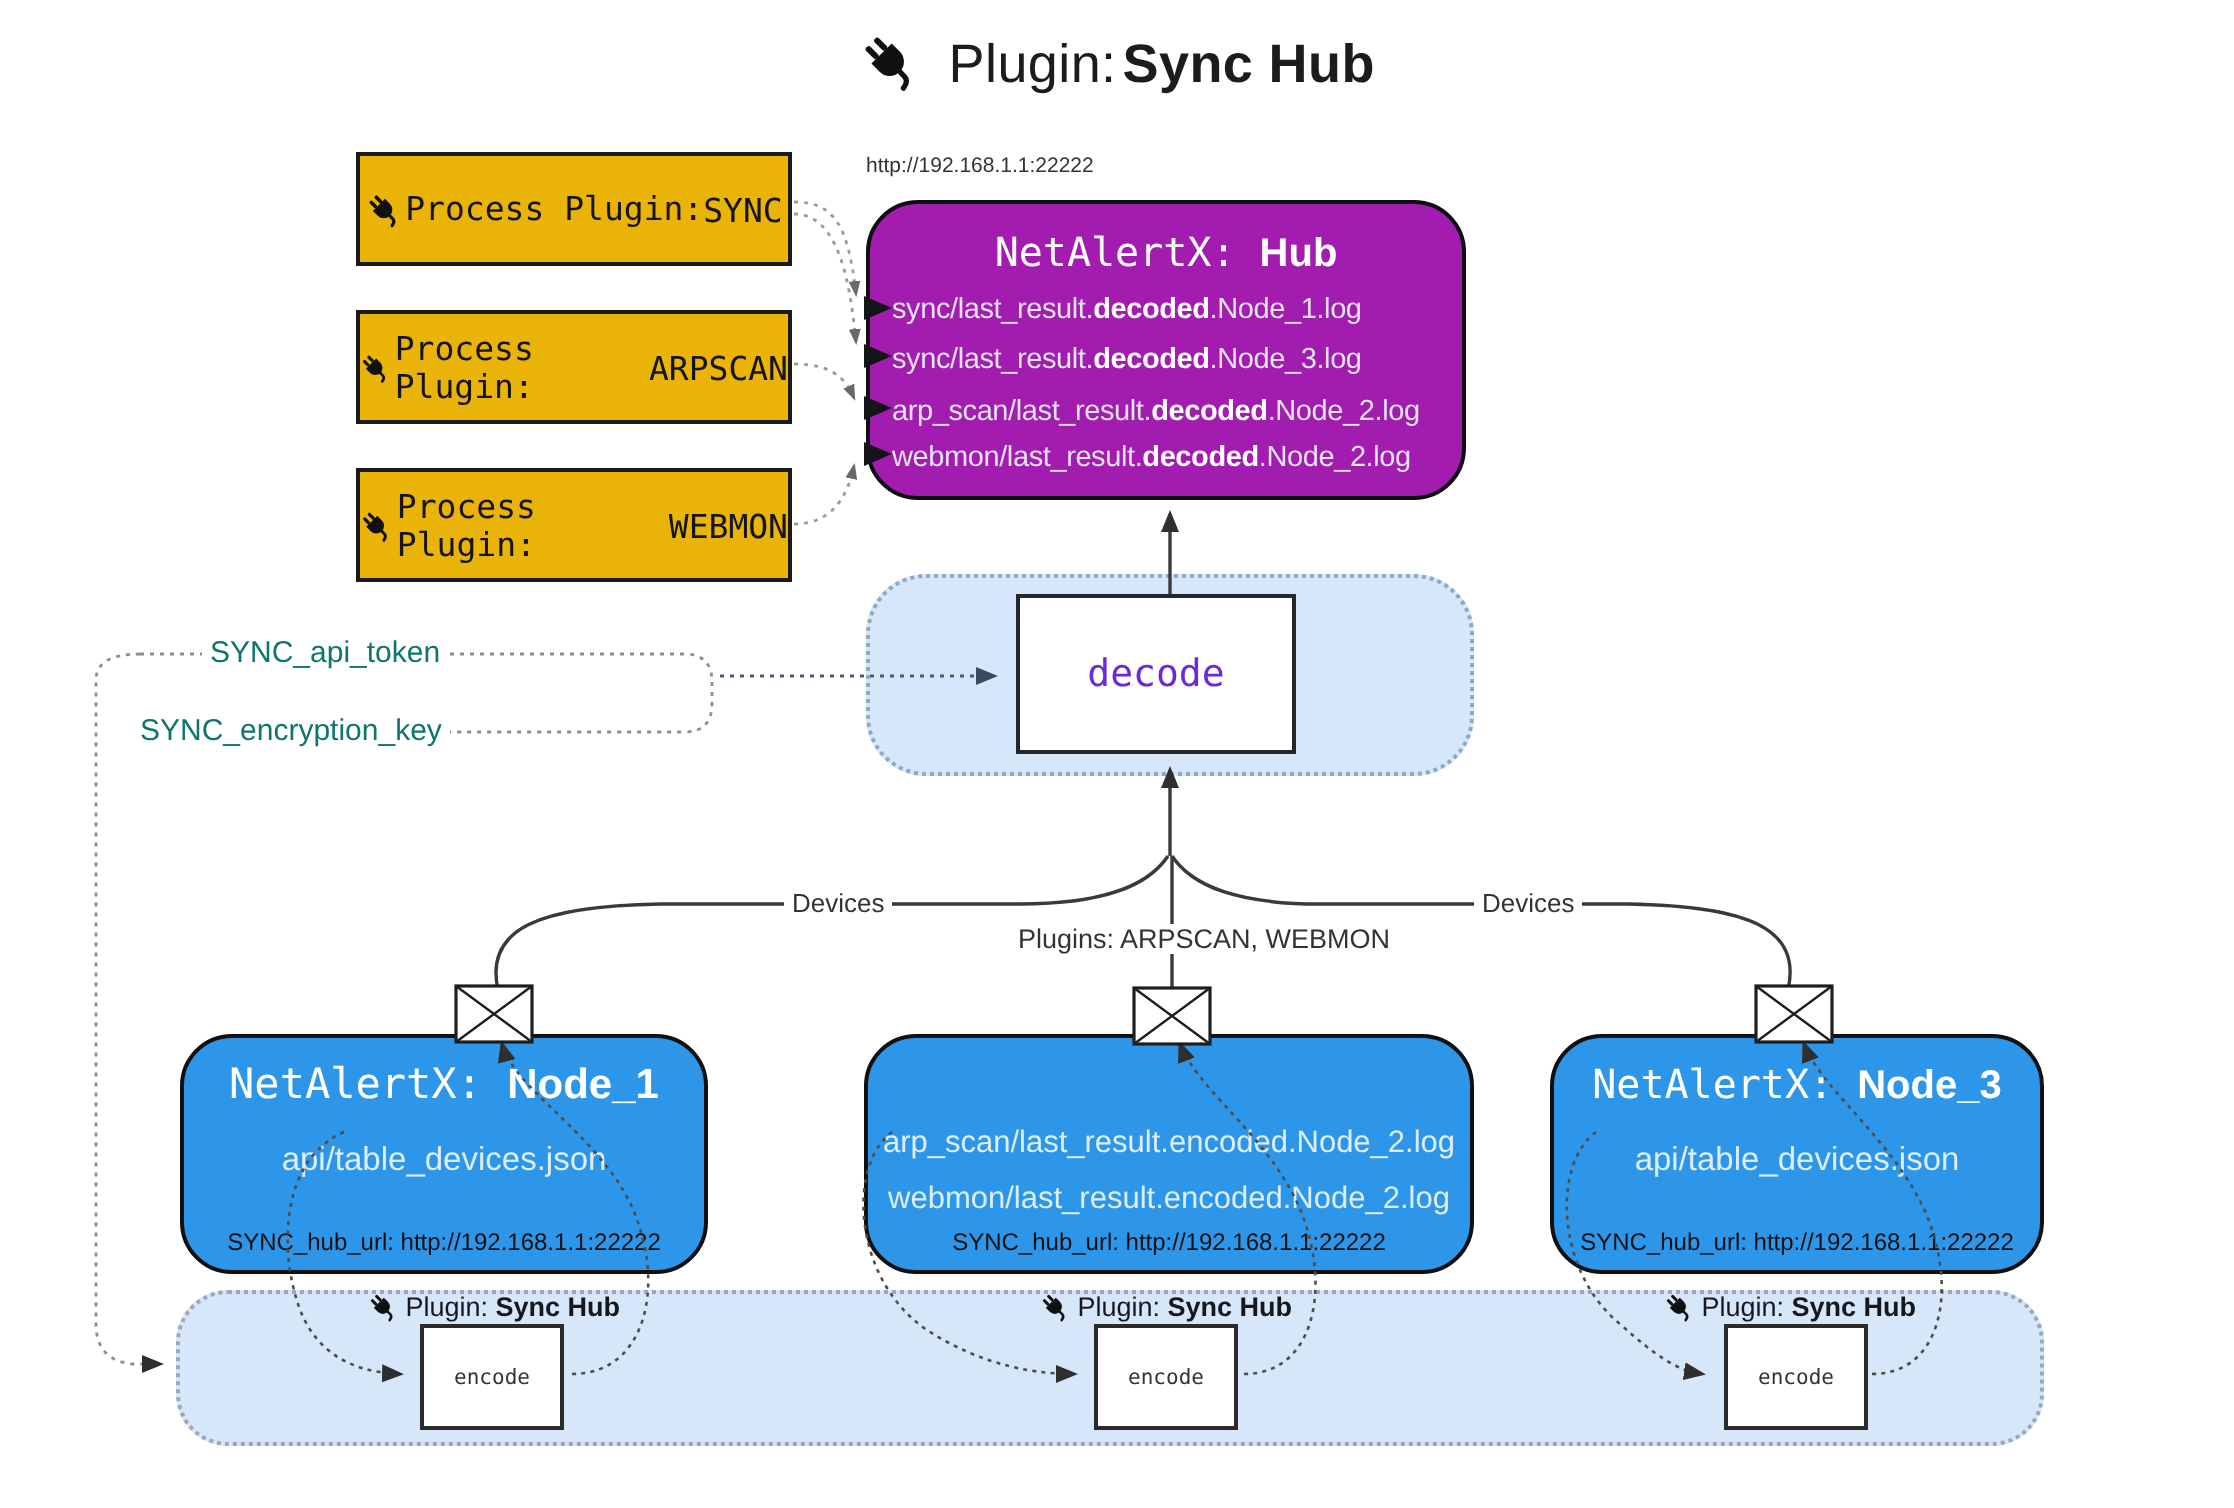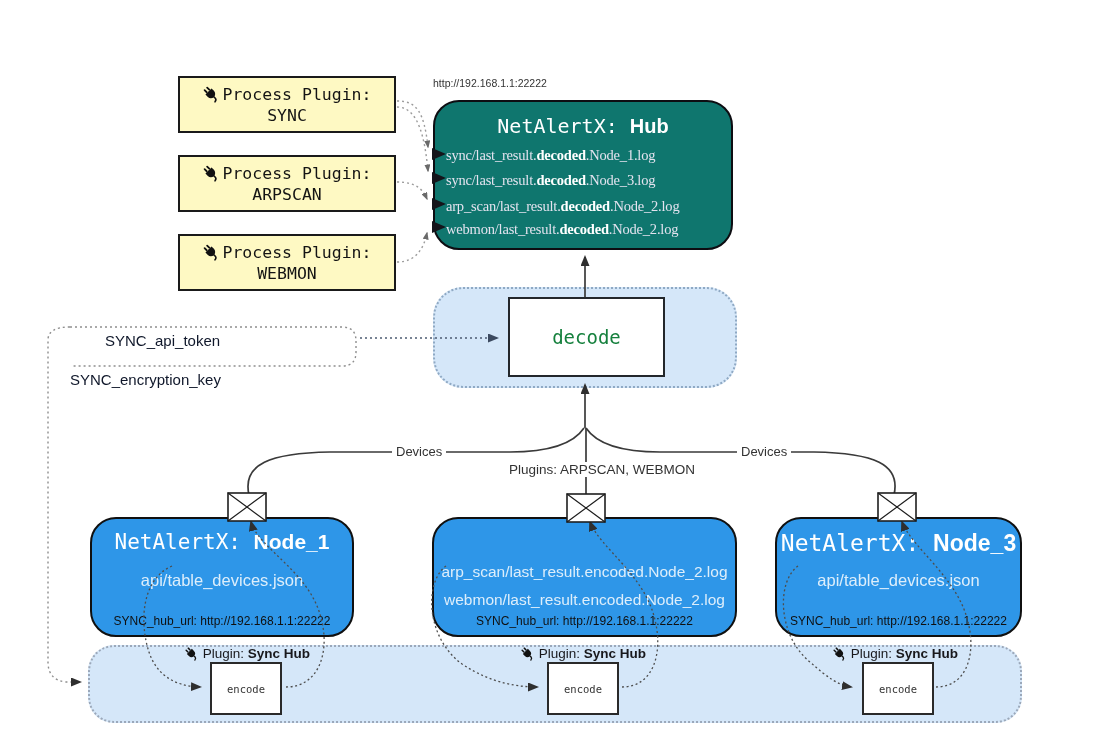--- a/index.html
+++ b/index.html
@@ -9,47 +9,47 @@
   .b{font-weight:bold;}
   .mono{font-family:"DejaVu Sans Mono",monospace;}
   .plug{display:inline-block;vertical-align:-4px;}
 
   
   .title{left:0;right:0;top:16px;text-align:center;font-size:27px;letter-spacing:.2px;}
   .title .plug{width:30px;height:30px;vertical-align:-5px;margin-right:4px;}
   .title span{margin-left:3px;}
 
   
-  .pbox{left:178px;width:218px;height:57px;background:#fef9c3;border:2px solid #1a1a1a;
-        box-sizing:border-box;display:flex;flex-direction:column;justify-content:center;
+  .pbox{left:178px;width:218px;height:57px;background:#eab308;border:2px solid #1a1a1a;
+        box-sizing:border-box;display:flex;justify-content:center;
         align-items:center;font-family:"DejaVu Sans Mono",monospace;font-size:16.5px;color:#141414;}
   .pbox .pline1{display:flex;align-items:center;gap:2px;}
   .pbox .plug{width:18px;height:18px;vertical-align:-3px;}
   .pbox .pline2{margin-top:2px;}
 
   
   .huburl{left:433px;top:77px;width:300px;font-size:10.5px;color:#333;}
-  .hub{left:433px;top:100px;width:300px;height:150px;background:#0f766e;
+  .hub{left:433px;top:100px;width:300px;height:150px;background:#a21caf;
        border:2px solid #0d0d12;border-radius:26px;box-sizing:border-box;}
   .hubtitle{position:absolute;left:0;right:0;top:12px;text-align:center;color:#fff;font-size:20px;}
   .hubtitle .mono{font-size:20px;}
   .hubrow{position:absolute;left:11px;right:2px;font-size:14.5px;letter-spacing:-.2px;
-          color:#e3e3ef;white-space:nowrap;font-family:Liberation Serif, serif;}
+          color:#e3e3ef;white-space:nowrap;}
   .hubrow .b{color:#ffffff;}
 
   
   .dband{left:433px;top:287px;width:304px;height:101px;background:#d5e7f9;
          border:2px dotted #8fa9c4;border-radius:30px;box-sizing:border-box;z-index:1;}
-  .dbox{left:508px;top:297px;width:157px;height:80px;background:#fff;border:2px solid #23272b;
+  .dbox{left:508px;top:297px;width:140px;height:80px;background:#fff;border:2px solid #23272b;
         box-sizing:border-box;display:flex;align-items:center;justify-content:center;
-        font-family:"DejaVu Sans Mono",monospace;font-size:19px;color:#15803d;z-index:2;}
+        font-family:"DejaVu Sans Mono",monospace;font-size:19px;color:#6d28d9;z-index:2;}
 
   
   .linelab{background:#fff;padding:0 4px;z-index:6;white-space:nowrap;}
-  .tok{font-size:15px;color:#0f172a;margin-top:14px;}
+  .tok{font-size:15px;color:#0f766e;}
   .edge{font-size:13px;color:#333;}
 
   
   .node{top:517px;height:120px;background:#2e96e8;border:2px solid #101010;border-radius:26px;
         box-sizing:border-box;z-index:1;}
   .ntitle{position:absolute;left:0;right:0;top:11px;text-align:center;color:#fff;font-size:21px;white-space:nowrap;}
   .nfile{position:absolute;left:0;right:0;text-align:center;color:#ddeefb;white-space:nowrap;}
   .nurl{position:absolute;left:0;right:0;bottom:7px;text-align:center;color:#101010;font-size:12px;white-space:nowrap;}
 
   
@@ -74,20 +74,26 @@
       <rect x="8.4" y="1.2" width="2.4" height="6.2" rx="1.1" fill="#111"></rect>
       <rect x="13.2" y="1.2" width="2.4" height="6.2" rx="1.1" fill="#111"></rect>
       <path d="M6.3,7.2 h11.4 v4.6 a5.7,5.7 0 0 1 -5.7,5.7 a5.7,5.7 0 0 1 -5.7,-5.7 z" fill="#111"></path>
       <path d="M12,17.5 v2.6 q0,2.6 -3.6,3.1" fill="none" stroke="#111" stroke-width="2.1" stroke-linecap="round"></path>
     </g>
   </defs>
 </svg>
 
 <div id="stage">
 
+  <div class="abs title">
+    <svg class="plug" viewBox="0 0 24 24">
+        <use href="#plugIcon"></use>
+      </svg>
+    <span>Plugin:</span><span class="b">Sync Hub</span>
+  </div>
 
   <div class="abs pbox" style="top:76px">
     <div class="pline1">
       <svg class="plug" viewBox="0 0 24 24">
           <use href="#plugIcon"></use>
         </svg>
       <span>Process Plugin:</span>
     </div>
     <div class="pline2">SYNC</div>
   </div>
@@ -135,21 +141,21 @@
     <div class="ntitle"><span class="mono">NetAlertX: </span><span class="b">Node_1</span></div>
     <div class="nfile" style="top:52px;font-size:16.5px">api/table_devices.json</div>
     <div class="nurl">SYNC_hub_url: http://192.168.1.1:22222</div>
   </div>
   <div class="abs node" style="left:432px;width:305px">
     <div class="nfile" style="top:44px;font-size:15.5px">arp_scan/last_result.encoded.Node_2.log</div>
     <div class="nfile" style="top:72px;font-size:15.5px">webmon/last_result.encoded.Node_2.log</div>
     <div class="nurl">SYNC_hub_url: http://192.168.1.1:22222</div>
   </div>
   <div class="abs node" style="left:775px;width:247px">
-    <div class="ntitle" style="font-size:23px"><span class="mono">NetAlertX: </span><span class="b">Node_3</span></div>
+    <div class="ntitle" style="font-size:20px"><span class="mono">NetAlertX: </span><span class="b">Node_3</span></div>
     <div class="nfile" style="top:52px;font-size:16.5px">api/table_devices.json</div>
     <div class="nurl">SYNC_hub_url: http://192.168.1.1:22222</div>
   </div>
 
   <div class="abs bband"></div>
   <div class="abs bandlab" style="left:182px">
     <svg class="plug" viewBox="0 0 24 24">
         <use href="#plugIcon"></use>
       </svg>
     <span>Plugin:</span> <span class="b">Sync Hub</span>

